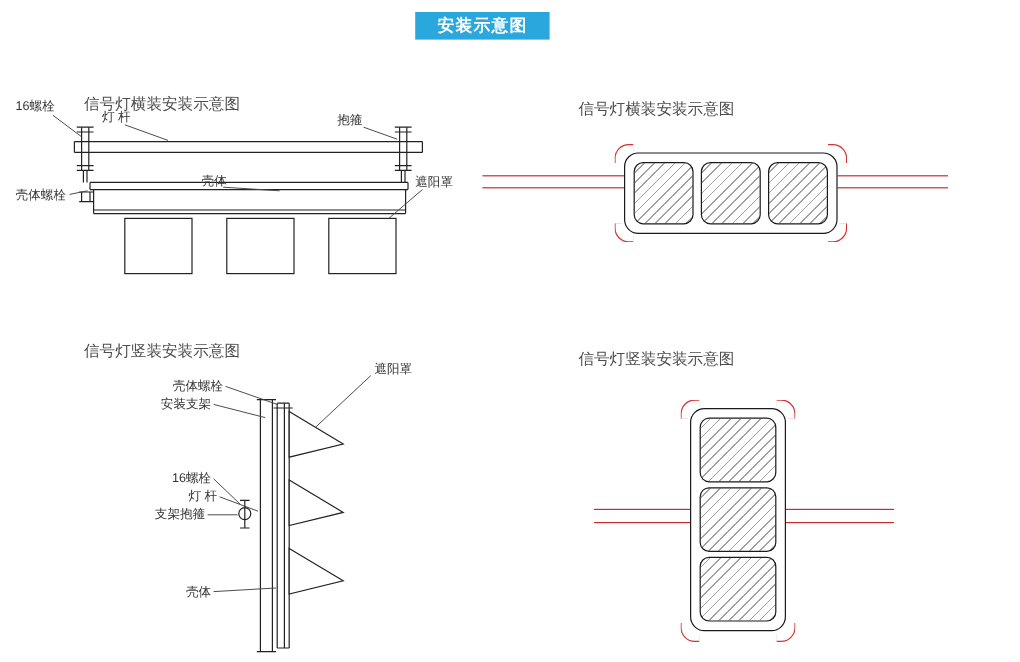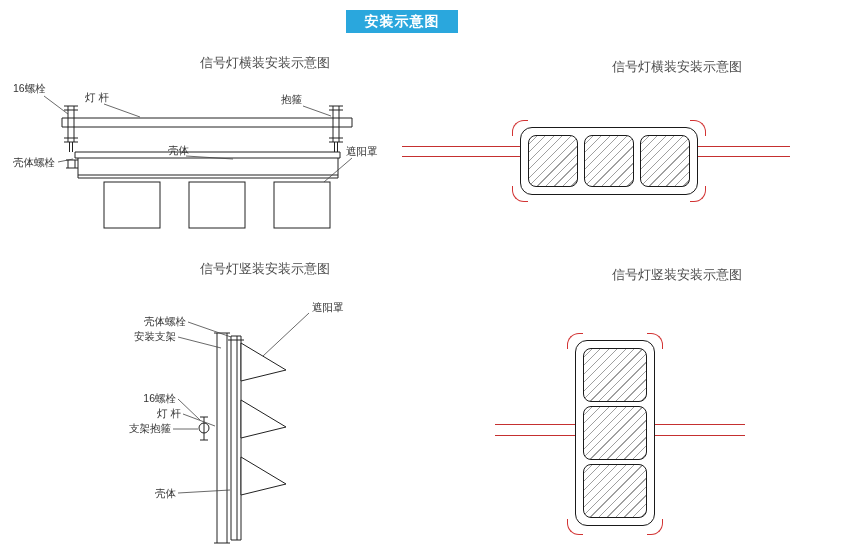--- a/index.html
+++ b/index.html
@@ -9,22 +9,22 @@
     font-family:"Liberation Sans", sans-serif;
   }
   .canvas { position:absolute; left:0; top:0; width:850px; height:552px; background:#fff; }
 
   .title-bar {
     position:absolute; left:346px; top:10px; width:112px; height:23px;
     background:#2aa7dd; color:#fff; font-size:14px; font-weight:bold;
     text-align:center; line-height:23px; letter-spacing:1px;
   }
   .sub-title {
-    position:absolute; width:260px; text-align:right;
-    color:#4d4d4d; font-size:13px; white-space:nowrap;
+    position:absolute; width:260px; text-align:left;
+    color:#4d4d4d; font-size:13px; white-space:nowrap;margin-top:24px;
   }
   .st-tl { left:70px;  top:54px; }
   .st-tr { left:482px; top:58px; }
   .st-bl { left:70px;  top:260px; }
   .st-br { left:482px; top:266px; }
 
   .diagram { position:absolute; }
   .svg-label text { font-family:"Liberation Sans", sans-serif; font-size:10.5px; fill:#333; }
 
   .frontview { position:absolute; }

